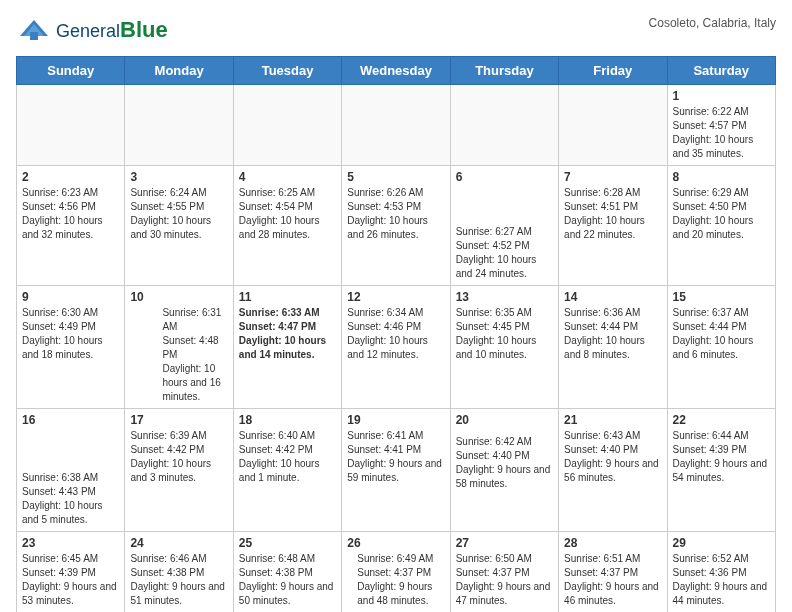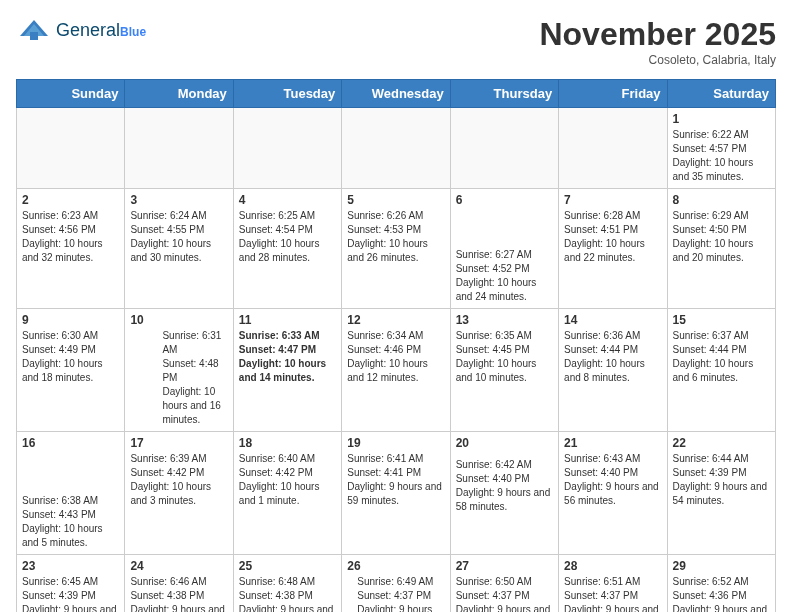--- a/index.html
+++ b/index.html
@@ -41,21 +41,21 @@
       width: 100%;
       border-collapse: collapse;
       border: 1px solid #ccc;
     }
     .calendar th {
       background: #3a7fc1;
       color: #fff;
       font-size: 13px;
       font-weight: bold;
       padding: 6px 6px;
-      text-align: right;
+      text-align: center;
       border: 1px solid #2a6aaa;
     }
     .calendar td {
       border: 1px solid #ccc;
       vertical-align: top;
       padding: 4px 5px;
       font-size: 10.5px;
       color: #333;
       width: calc(100% / 7);
       min-height: 72px;
@@ -84,25 +84,24 @@
 
 <div class="header">
   <div class="logo">
     <svg class="logo-icon" viewBox="0 0 36 28" xmlns="http://www.w3.org/2000/svg">
       <rect x="0" y="0" width="36" height="28" rx="2" fill="#fff"></rect>
       <polygon points="18,4 32,20 4,20" fill="#3a7fc1"></polygon>
       <polygon points="18,8 28,20 8,20" fill="#5a9fd4"></polygon>
       <rect x="14" y="16" width="8" height="8" fill="#3a7fc1"></rect>
     </svg>
     <div>
-      <span style="font-size:18px;color:#0c4a6e;">General</span><span style="font-size:12px;color:#3b82f6;font-weight:bold;">Blue</span>
+      <span style="font-size:18px;color:#0c4a6e;">General</span><span style="font-size:22px;color:#15803d;font-weight:bold;">Blue</span>
     </div>
   </div>
   <div class="title-block">
-    <div class="month-title">November 2025</div>
     <div class="location">Cosoleto, Calabria, Italy</div>
   </div>
 </div>
 
 <table class="calendar">
   <thead>
     <tr>
     <th>Sunday</th>
         <th>Monday</th>
         <th>Tuesday</th>

